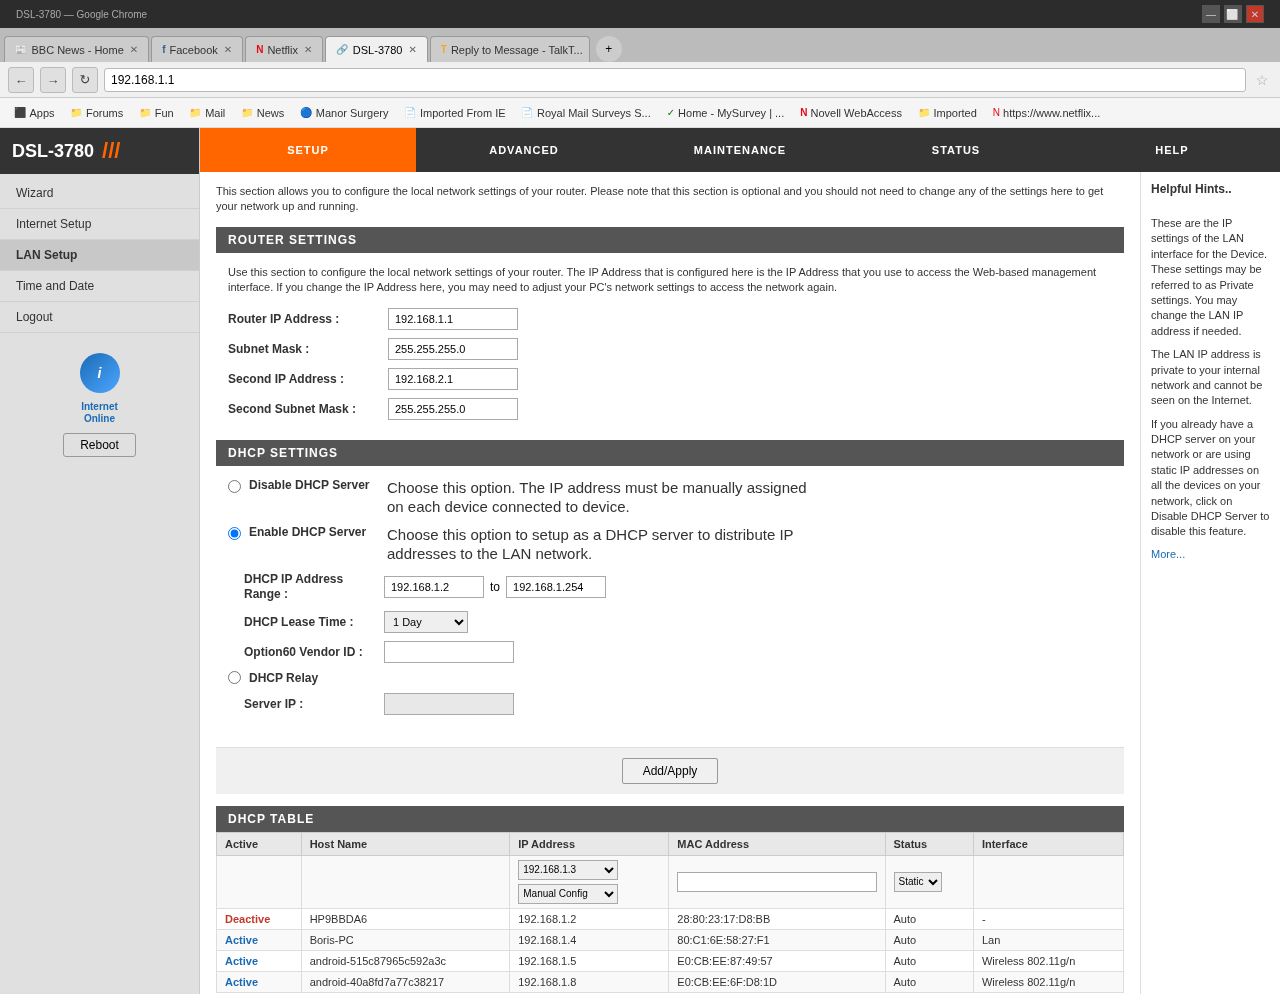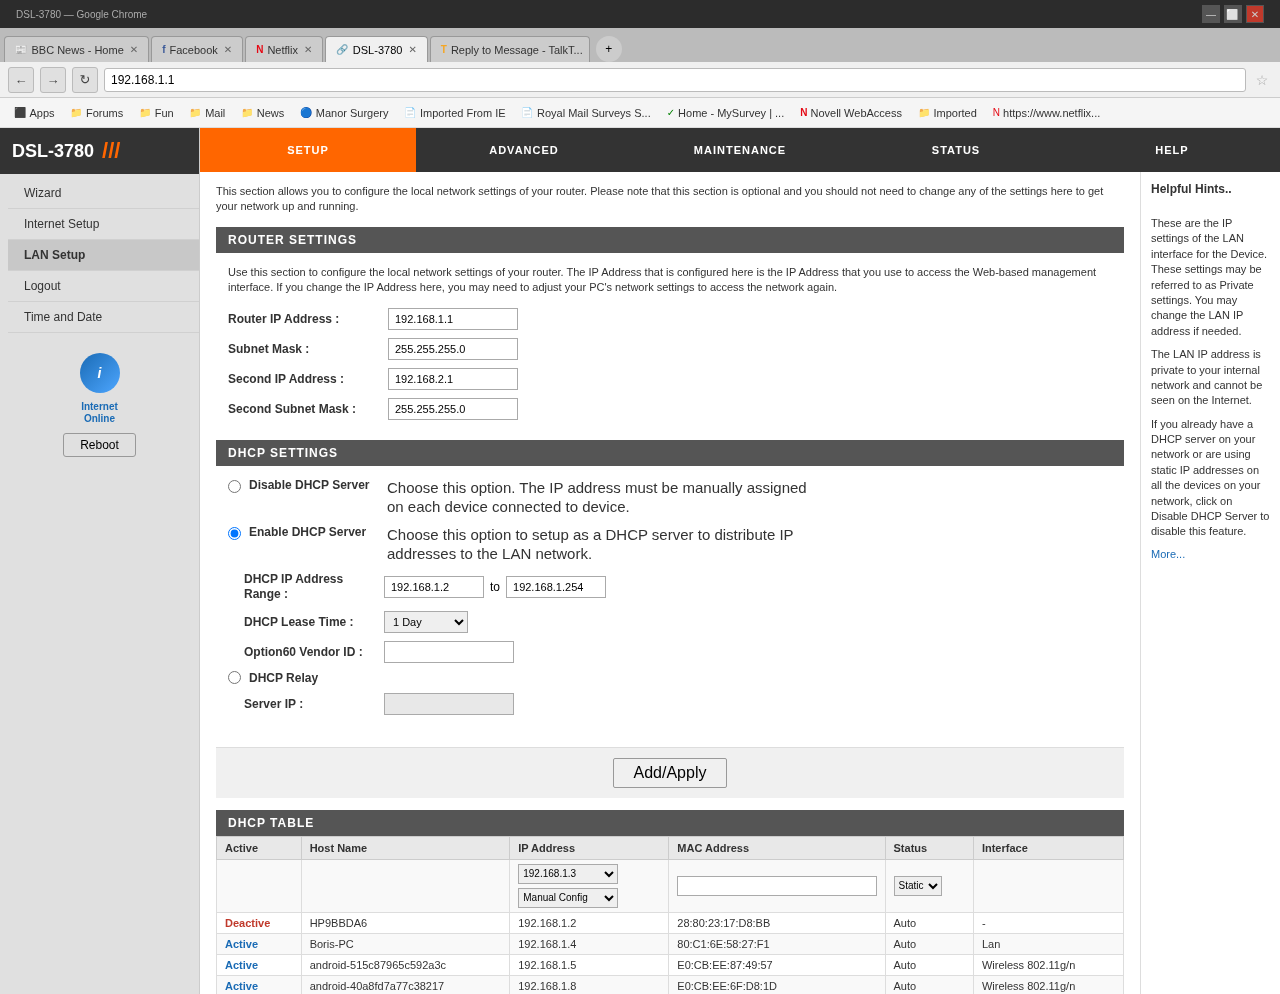--- a/index.html
+++ b/index.html
@@ -39,21 +39,21 @@
 
     
     .router-wrapper { display: flex; width: 100%; min-height: 800px; background: #e8e8e8; }
 
     
     .sidebar { width: 200px; background: #e0e0e0; border-right: 1px solid #ccc; flex-shrink: 0; }
     .router-logo { background: #333; color: white; padding: 10px 12px; display: flex; align-items: center; gap: 8px; }
     .logo-text { font-size: 18px; font-weight: bold; color: white; }
     .logo-slashes { font-size: 22px; color: #ff6600; font-weight: bold; }
     .sidebar-nav { padding: 4px 0; }
-    .sidebar-item { padding: 8px 16px; cursor: pointer; color: #333; font-size: 12px; border-bottom: 1px solid #d0d0d0; margin-left: 8px; }
+    .sidebar-item { padding: 8px 16px; cursor: pointer; color: #333; font-size: 12px; border-bottom: 1px solid #d0d0d0; }
     .sidebar-item.active { background: #c8c8c8; font-weight: bold; }
     .sidebar-status { padding: 16px; display: flex; flex-direction: column; align-items: center; gap: 8px; }
     .internet-icon { width: 40px; height: 40px; border-radius: 50%; background: linear-gradient(135deg, #1a6bb5, #4da6ff); display: flex; align-items: center; justify-content: center; }
     .internet-icon span { color: white; font-size: 14px; font-style: italic; font-weight: bold; }
     .internet-label { text-align: center; font-size: 10px; color: #1a6bb5; font-weight: bold; line-height: 1.2; }
     .reboot-btn { padding: 4px 16px; background: #e0e0e0; border: 1px solid #999; border-radius: 3px; cursor: pointer; font-size: 12px; }
 
     
     .main-content { flex: 1; display: flex; flex-direction: column; }
 
@@ -103,21 +103,21 @@
 
     .relay-row { display: flex; align-items: center; margin-bottom: 8px; gap: 8px; }
     .relay-label { font-size: 12px; font-weight: bold; color: #333; }
 
     .server-ip-row { display: flex; align-items: center; margin-bottom: 8px; margin-left: 16px; }
     .server-ip-label { font-size: 12px; font-weight: bold; color: #333; width: 140px; }
     .server-ip-input { height: 22px; border: 1px solid #aaa; padding: 2px 6px; font-size: 11px; width: 130px; background: #e8e8e8; }
 
     
     .apply-row { text-align: center; padding: 10px; background: #f0f0f0; border-top: 1px solid #ddd; margin-top: 12px; }
-    .apply-btn { padding: 5px 20px; background: #f0f0f0; border: 1px solid #999; cursor: pointer; font-size: 16px; border-radius: 2px; }
+    .apply-btn { padding: 5px 20px; background: #f0f0f0; border: 1px solid #999; cursor: pointer; font-size: 12px; border-radius: 2px; }
 
     
     .dhcp-table-section { margin-top: 0; padding: 0 16px 16px; background: white; }
     .dhcp-table-header { background: #555; color: white; padding: 6px 12px; font-size: 12px; font-weight: bold; text-transform: uppercase; letter-spacing: 1px; margin-bottom: 0; }
     table.dhcp-table { width: 100%; border-collapse: collapse; font-size: 11px; }
     table.dhcp-table th { background: #e8e8e8; border: 1px solid #ccc; padding: 5px 8px; text-align: left; font-weight: bold; color: #333; }
     table.dhcp-table td { border: 1px solid #ddd; padding: 4px 8px; color: #333; vertical-align: middle; }
     table.dhcp-table tr:nth-child(odd) td { background: #f9f9f9; }
     table.dhcp-table tr:nth-child(even) td { background: #fff; }
     .status-active { color: #1a6bb5; font-weight: bold; }
@@ -240,22 +240,22 @@
 
       <div class="sidebar">
         <div class="router-logo">
           <span class="logo-text">DSL-3780</span>
           <span class="logo-slashes">///</span>
         </div>
         <div class="sidebar-nav">
           <div class="sidebar-item">Wizard</div>
           <div class="sidebar-item">Internet Setup</div>
           <div class="sidebar-item active">LAN Setup</div>
+          <div class="sidebar-item">Time and Date</div>
           <div class="sidebar-item">Logout</div>
-          <div class="sidebar-item">Time and Date</div>
         </div>
         <div class="sidebar-status">
           <div class="internet-icon">
             <span>i</span>
           </div>
           <div class="internet-label">
             <div>Internet</div>
             <div>Online</div>
           </div>
           <button class="reboot-btn">Reboot</button>

